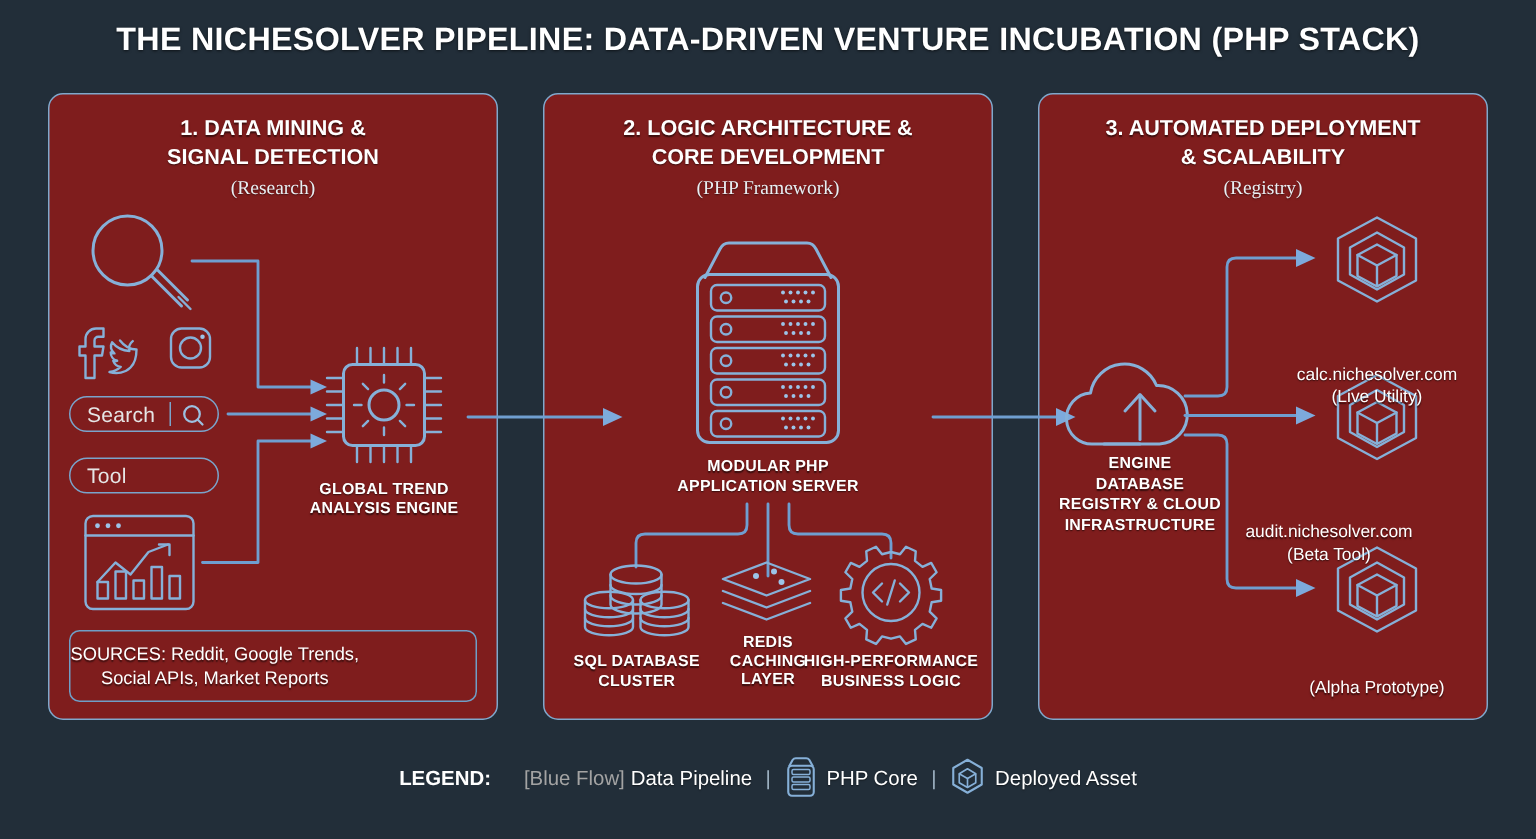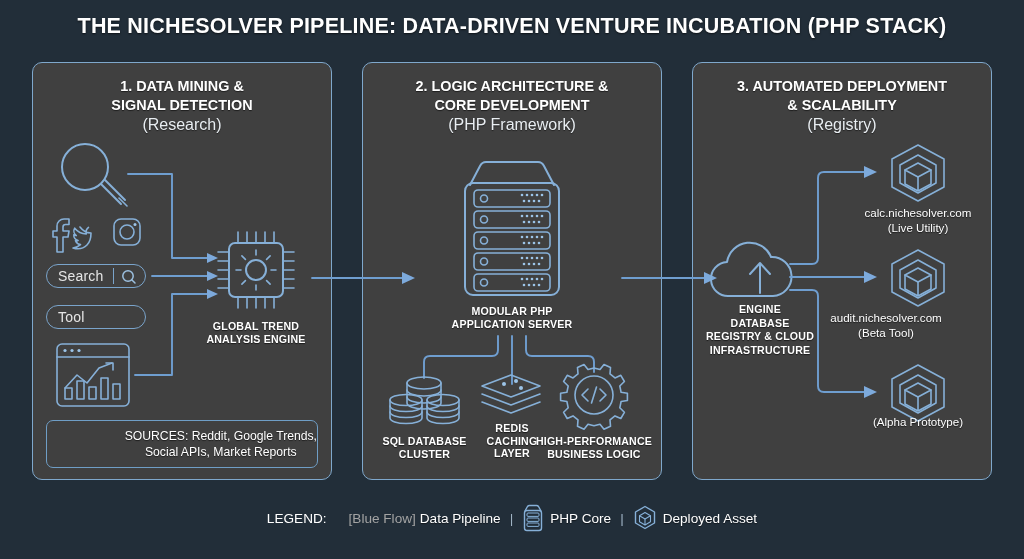--- a/index.html
+++ b/index.html
@@ -16,47 +16,48 @@
   .title{
     position:absolute;left:0;top:14px;width:1024px;text-align:center;
     font-size:21.5px;font-weight:bold;letter-spacing:.2px;color:#ffffff;
     text-shadow:0 1px 2px rgba(0,0,0,.6);
   }
 
   
   .panel{
     position:absolute;top:62px;height:418px;
     border:1.5px solid #7fa8cc;border-radius:10px;
-    background:#404040;
+    background:#7f1d1d;
     box-sizing:border-box;
   }
   #panel-1{left:32px;width:300px;}
   #panel-2{left:362px;width:300px;}
   #panel-3{left:692px;width:300px;}
 
   .panel-head{position:absolute;left:0;top:14px;width:100%;text-align:center;}
   .panel-head .l1,.panel-head .l2{
     display:block;font-size:14.4px;font-weight:bold;line-height:19px;
     color:#ffffff;text-shadow:0 1px 1px rgba(0,0,0,.55);
   }
   .panel-head .sub{
-    display:block;font-size:16px;line-height:20px;color:#e9eef2;font-weight:normal;
+    display:block;font-size:13px;line-height:20px;color:#e9eef2;font-weight:normal;
     text-shadow:0 1px 1px rgba(0,0,0,.5);
+    font-family:Liberation Serif, serif;
   }
 
   
   .nlabel{
     position:absolute;text-align:center;font-size:10.6px;font-weight:bold;
     line-height:12.5px;color:#ffffff;letter-spacing:.2px;
     text-shadow:0 1px 1px rgba(0,0,0,.6);
   }
   .nlabel span{display:block;}
   .asset-label{
     position:absolute;text-align:center;font-size:11.6px;line-height:14.5px;
-    color:#ffffff;font-weight:normal;text-shadow:0 1px 1px rgba(0,0,0,.6);
+    color:#ffffff;font-weight:normal;text-shadow:0 1px 1px rgba(0,0,0,.6);margin-top:37px;
   }
   .asset-label span{display:block;}
 
   svg{overflow:visible;}
   .stroke{fill:none;stroke:#86b0d8;stroke-width:2;stroke-linecap:round;stroke-linejoin:round;}
   .stroke-thin{fill:none;stroke:#86b0d8;stroke-width:1.6;stroke-linecap:round;stroke-linejoin:round;}
   .flow{fill:none;stroke:#6f9ed0;stroke-width:1.9;stroke-linecap:round;stroke-linejoin:round;}
   .flowfill{fill:#7daadc;}
   .dot{fill:#9cc4e8;}
 
@@ -71,32 +72,32 @@
   }
   .pill .pdiv{
     position:absolute;right:31px;top:3px;bottom:3px;width:1.5px;background:#7aa4cb;
   }
   .pill .picon{position:absolute;right:7px;top:4px;}
 
   
   .sources{
     position:absolute;left:46px;top:420px;width:272px;height:48px;
     border:1.5px solid #6f9ec6;border-radius:7px;box-sizing:border-box;
-    display:flex;align-items:center;justify-content:flex-end;text-align:center;
+    display:flex;align-items:center;justify-content:flex-start;text-align:center;
     font-size:12.2px;line-height:16px;color:#ffffff;
     text-shadow:0 1px 1px rgba(0,0,0,.55);
   }
 
   
   .legend{
     position:absolute;left:0;top:503px;width:1024px;text-align:center;
     font-size:13.6px;color:#ffffff;
   }
   .legend .wrap{display:inline-flex;align-items:center;gap:0px;}
-  .legend b{font-weight:normal;margin-right:22px;}
+  .legend b{font-weight:bold;margin-right:22px;}
   .legend .blue{color:#a3a3a3;margin-right:4px;}
   .legend .sep{color:#9fb3c4;margin:0 9px;}
   .legend .ic{display:inline-block;vertical-align:middle;margin:0 6px 0 0;position:relative;top:1px;}
   .legend .txt{text-shadow:0 1px 1px rgba(0,0,0,.5);}
 </style>
 </head>
 <body>
 
 <div class="stage">
 

